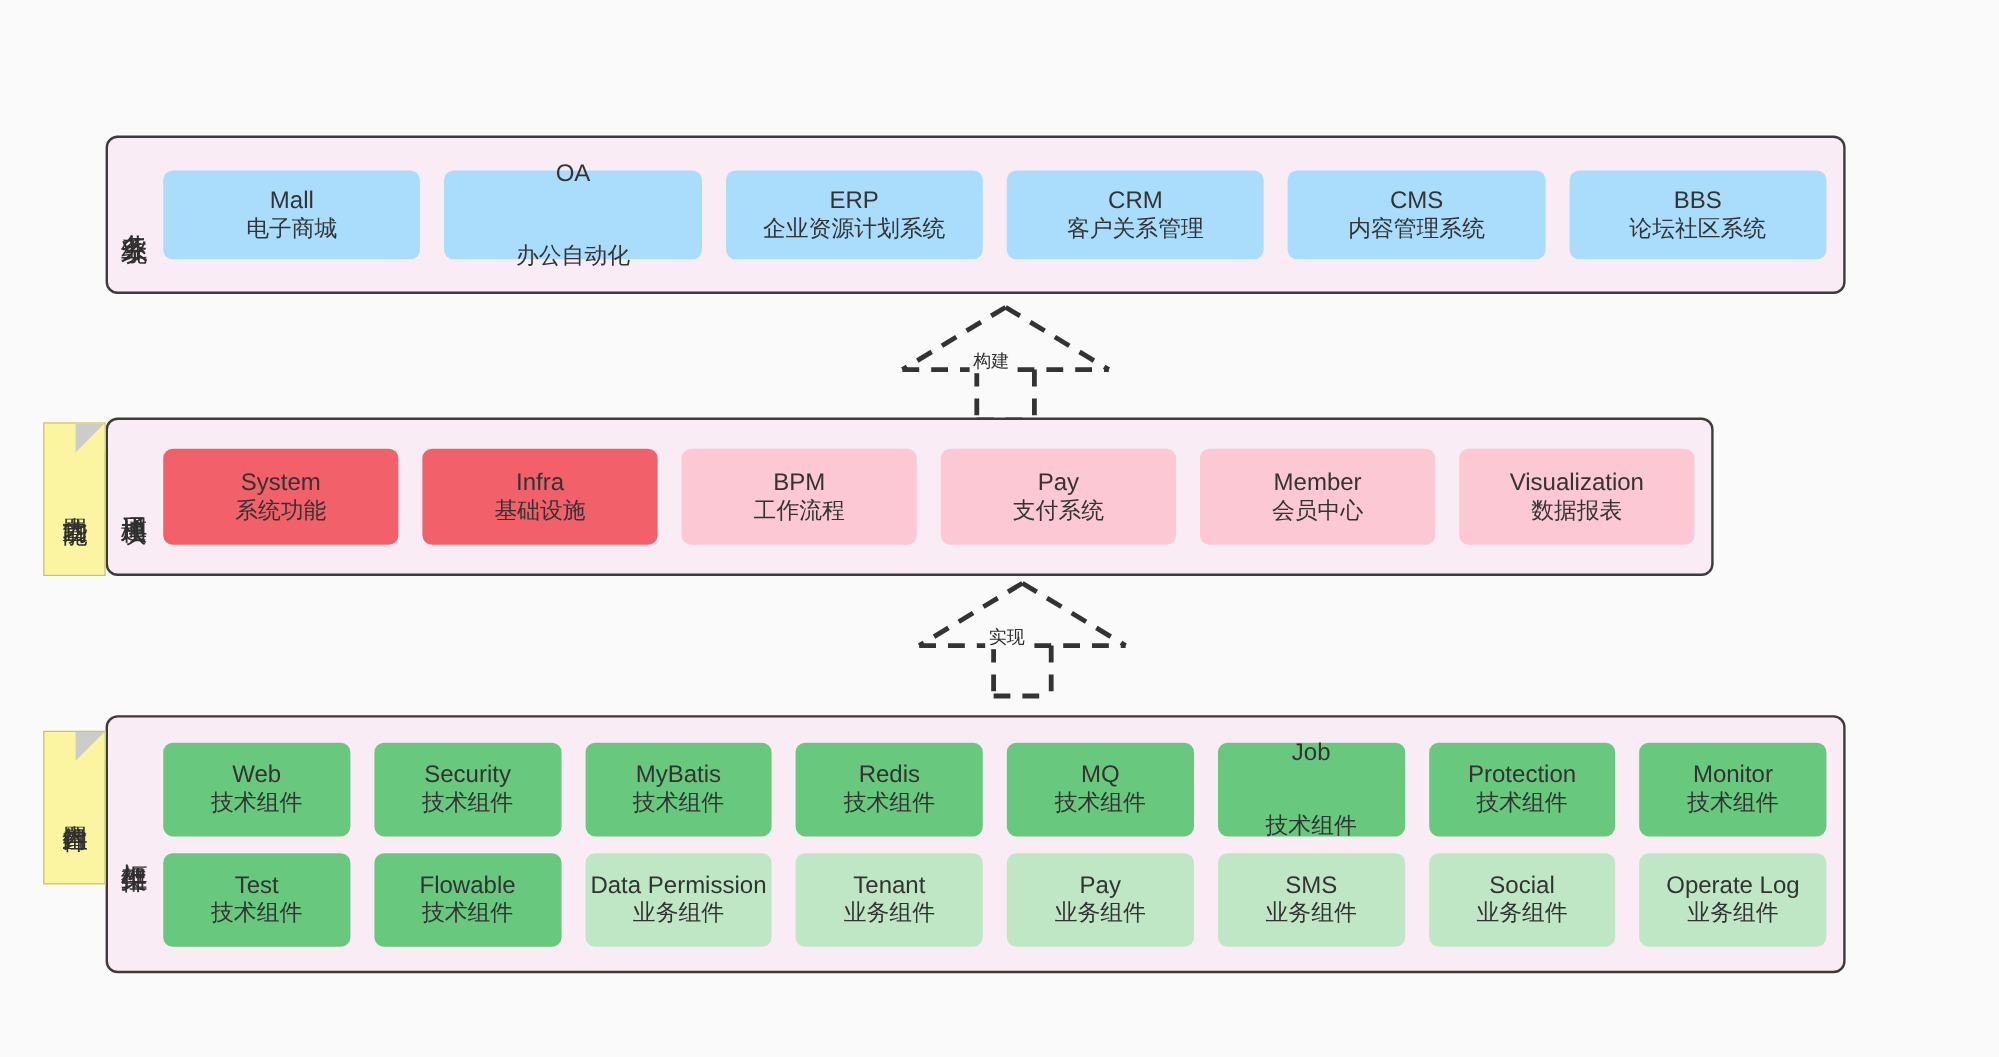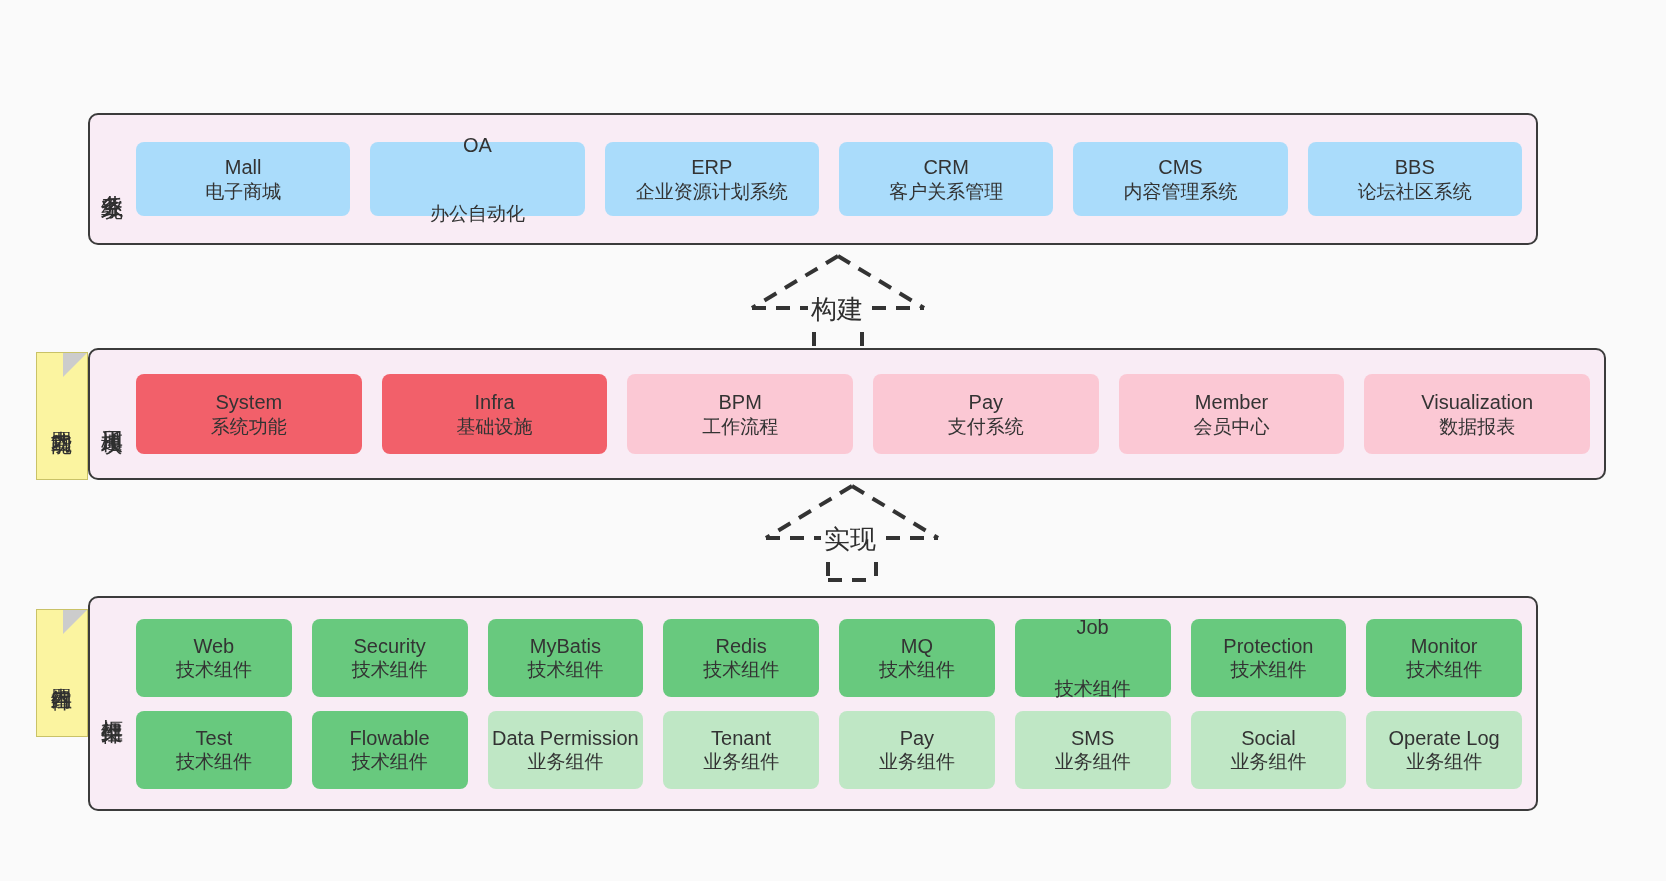--- a/index.html
+++ b/index.html
@@ -79,21 +79,21 @@
 
   
   .c-blue       { background: #aadcfb; }
   .c-red        { background: #f2606a; }
   .c-pink       { background: #fbc8d4; }
   .c-green      { background: #68c97e; }
   .c-lightgreen { background: #bfe7c5; }
 
   
   #layer-business { left: 88px;  top: 113px; width: 1450px; height: 132px; }
-  #layer-common   { left: 88px;  top: 348px; width: 1518px; height: 132px; }
+  #layer-common   { left: 88px;  top: 348px; width: 1340px; height: 132px; }
   #layer-framework{ left: 88px;  top: 596px; width: 1450px; height: 215px; }
 
   #layer-business  .node-row { height: 74px; }
   #layer-common    .node-row { height: 80px; }
   #layer-framework .node-row { height: 78px; }
 
   
   .sticky {
     position: absolute;
     background: #fbf4a0;
@@ -124,21 +124,21 @@
   
   .arrow-svg {
     position: absolute;
     overflow: visible;
   }
   #arrow-build  { left: 748px; top: 252px; width: 180px; height: 100px; }
   #arrow-impl   { left: 762px; top: 482px; width: 180px; height: 100px; }
 
   .arrow-label {
     position: absolute;
-    font-size: 26px;
+    font-size: 15px;
     color: #2f2f2f;
     background: #fafafa;
     padding: 0 3px;
     user-select: none;
     white-space: nowrap;
   }
   #label-build { left: 808px; top: 292px; }
   #label-impl  { left: 821px; top: 522px; }
 </style>
 </head>

